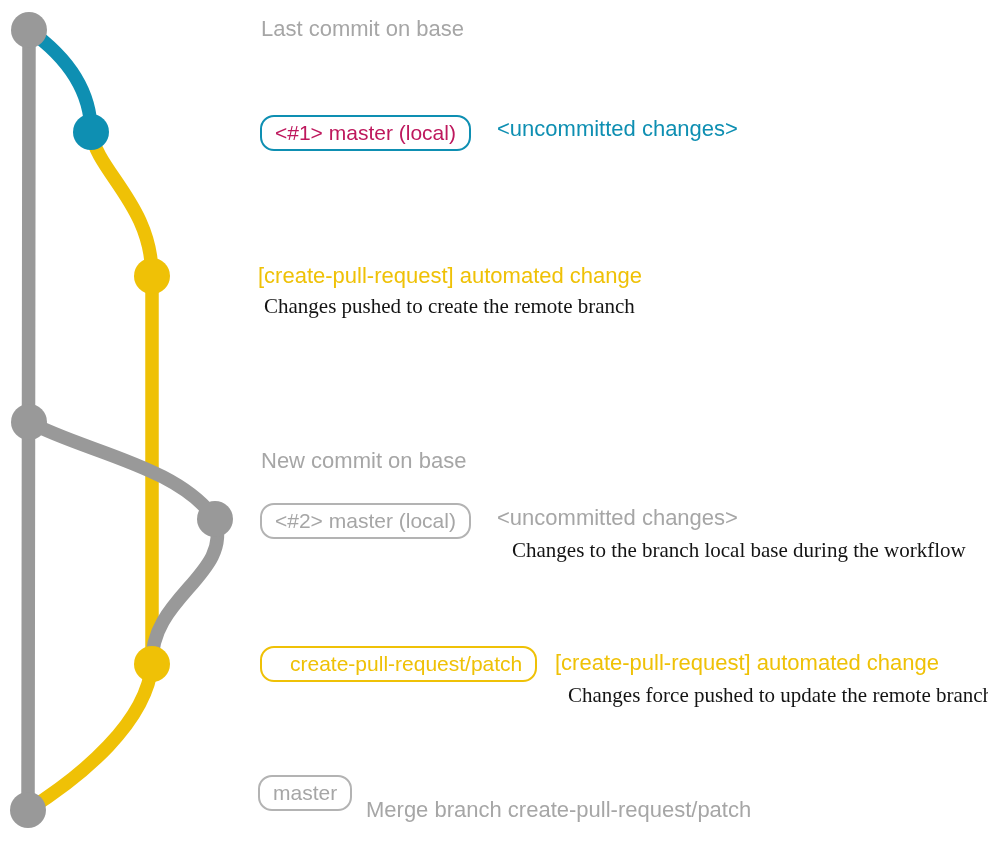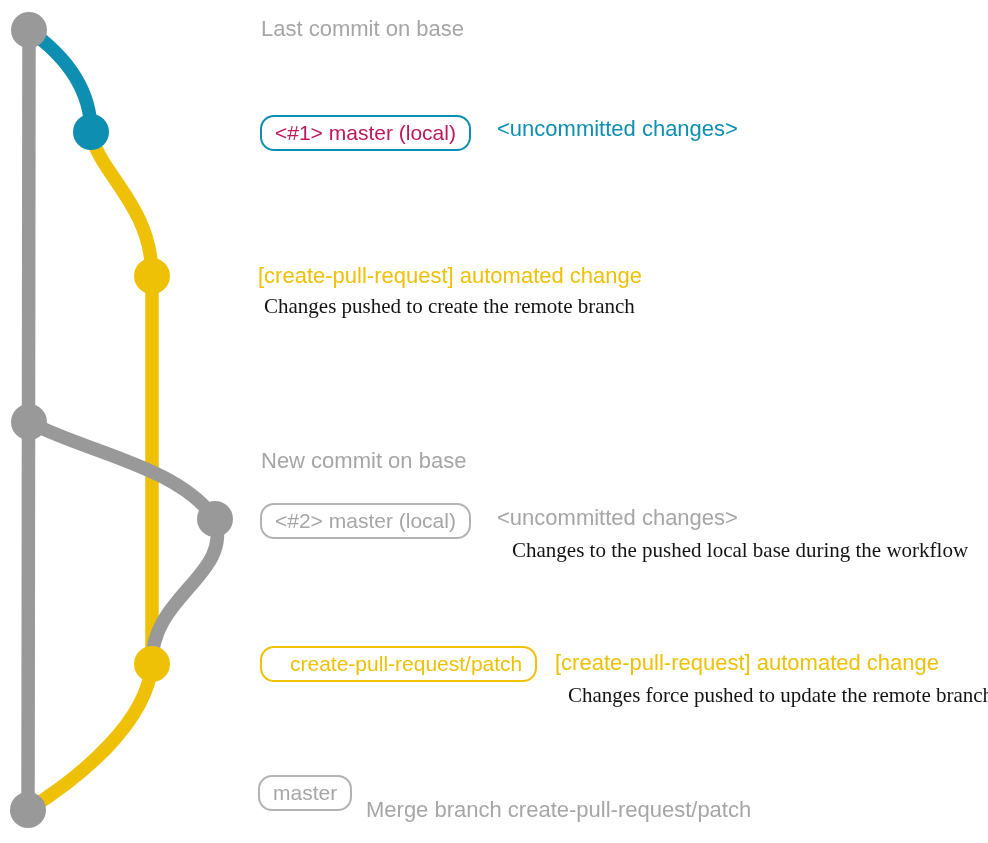--- a/index.html
+++ b/index.html
@@ -87,21 +87,21 @@
 
   <div class="abs note yellow" style="left:258px; top:263px;">[create-pull-request] automated change</div>
   <div class="abs caption" style="left:264px; top:294px;">Changes pushed to create the remote branch</div>
 
   <div class="abs heading" style="left:261px; top:408px;margin-top:40px;">New commit on base</div>
 
   <div class="abs" style="left:260px; top:503px;">
     <span class="badge gray">&lt;#2&gt; master (local)</span>
   </div>
   <div class="abs note gray" style="left:497px; top:505px;">&lt;uncommitted changes&gt;</div>
-  <div class="abs caption" style="left:512px; top:538px;">Changes to the pushed local base during the workflow</div>
+  <div class="abs caption" style="left:512px; top:538px;">Changes to the branch local base during the workflow</div>
 
   <div class="abs" style="left:260px; top:646px;">
     <span class="badge yellow">create-pull-request/patch</span>
   </div>
   <div class="abs note yellow" style="left:555px; top:650px;">[create-pull-request] automated change</div>
   <div class="abs caption" style="left:568px; top:683px;">Changes force pushed to update the remote branch</div>
 
   <div class="abs" style="left:258px; top:775px;">
     <span class="badge gray">master</span>
   </div>

